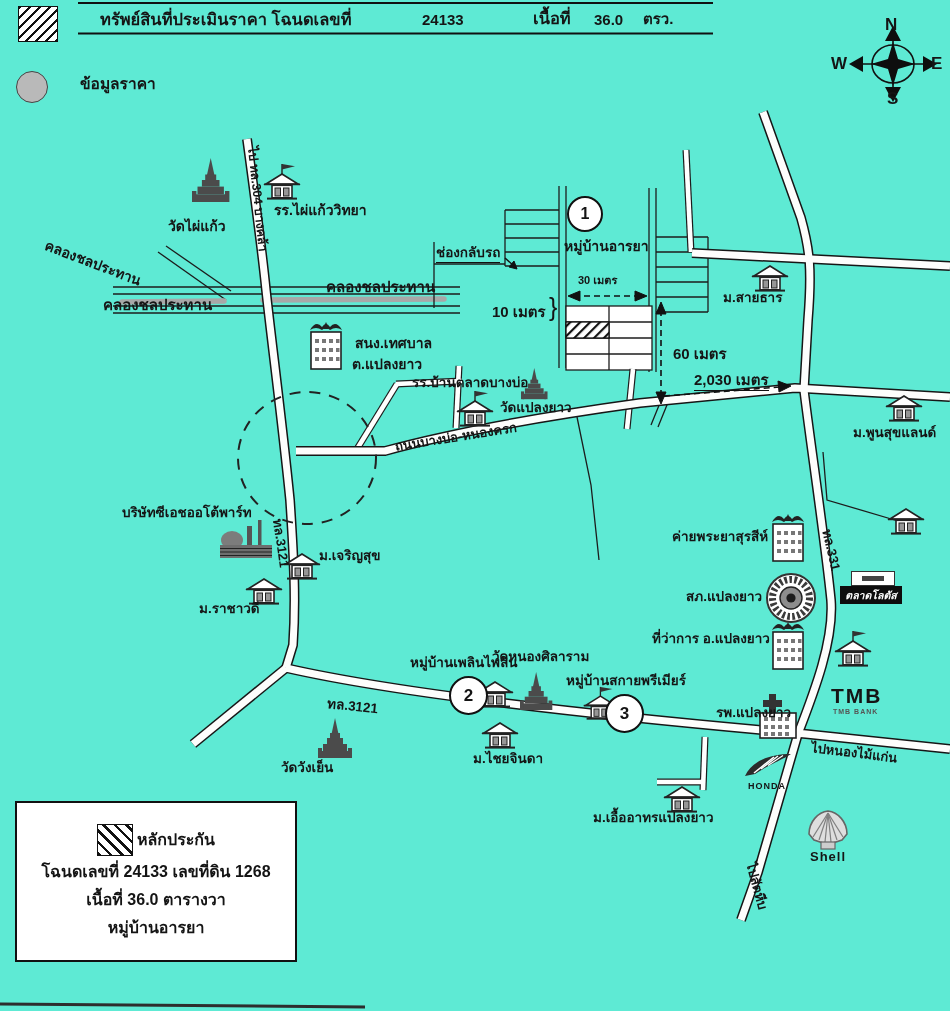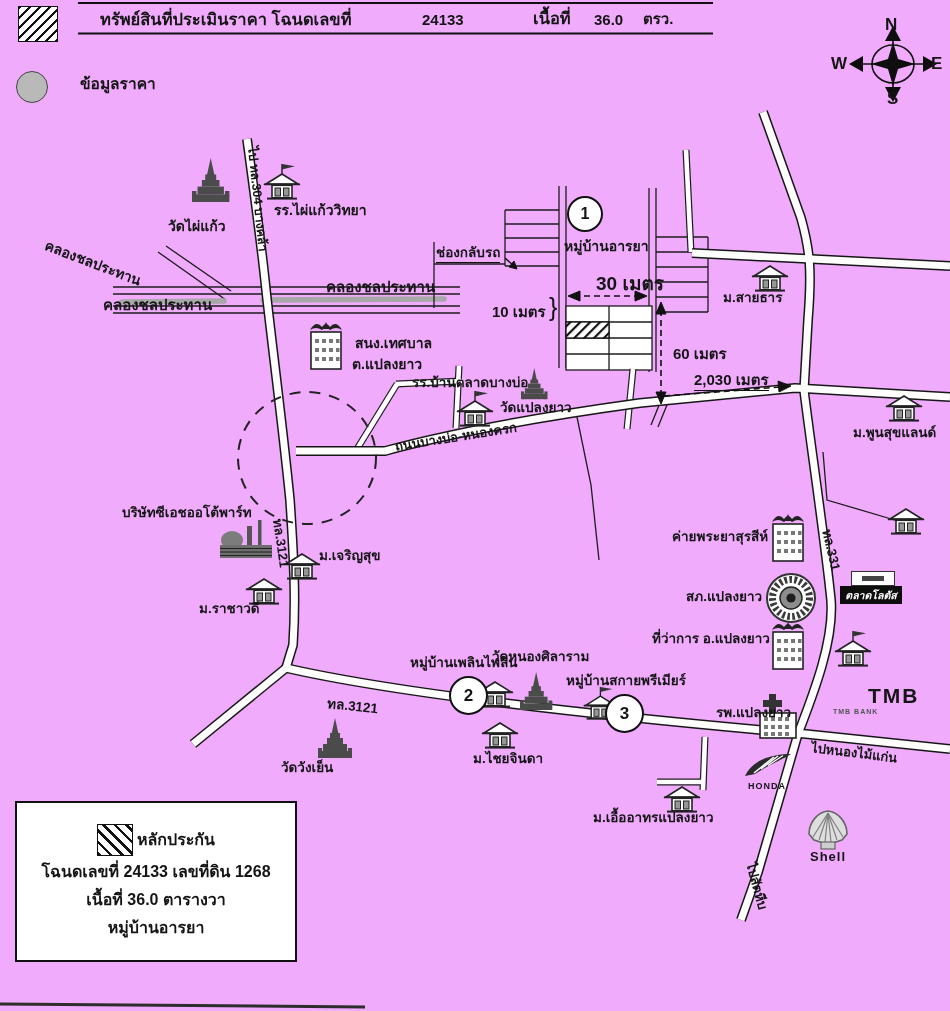--- a/index.html
+++ b/index.html
@@ -1,16 +1,16 @@
 <!DOCTYPE html>
 <html><head>
 <meta charset="utf-8">
 <style>
   html,body{margin:0;padding:0;background:#e8e8e8;}
-  .canvas{position:relative;width:950px;height:1011px;background:#f0abfc;overflow:hidden;
+  .canvas{position:relative;width:950px;height:1011px;background:#5eead4;overflow:hidden;
           font-family:"Liberation Sans","DejaVu Sans",sans-serif;color:#141414;}
   .layer{position:absolute;left:0;top:0;}
   .lbl{position:absolute;font-weight:700;white-space:nowrap;color:#151515;line-height:1.1;}
   .thin{font-weight:600;}
   .hatch-fwd{background:repeating-linear-gradient(135deg,#111 0 2px,#fff 2px 7px);}
   .hatch-bwd{background:repeating-linear-gradient(45deg,#111 0 2.5px,#fff 2.5px 8px);}
   .marker{position:absolute;border:2.4px solid #111;border-radius:50%;background:#fff;
           display:flex;align-items:center;justify-content:center;font-weight:700;}
   .underline{border-bottom:1.6px solid #111;padding-bottom:1px;}
   .legend-box{position:absolute;left:15px;top:801px;width:278px;height:157px;border:2.6px solid #111;
@@ -310,21 +310,21 @@
   <div class="lbl" style="left:168px;top:219px;font-size:14px;">วัดไผ่แก้ว</div>
   <div class="lbl" style="left:274px;top:203px;font-size:14px;">รร.ไผ่แก้ววิทยา</div>
   <div class="lbl" style="left:258px;top:146px;font-size:12.5px;transform:rotate(84deg);transform-origin:0 0;">ไป ทล.304 บางคล้า</div>
   <div class="lbl" style="left:48px;top:238px;font-size:14px;transform:rotate(21deg);transform-origin:0 0;">คลองชลประทาน</div>
   <div class="lbl" style="left:326px;top:279px;font-size:15px;">คลองชลประทาน</div>
   <div class="lbl" style="left:103px;top:297px;font-size:15px;">คลองชลประทาน</div>
   <div class="lbl" style="left:355px;top:336px;font-size:14px;">สนง.เทศบาล</div>
   <div class="lbl" style="left:352px;top:357px;font-size:14px;">ต.แปลงยาว</div>
   <div class="lbl underline" style="left:436px;top:246px;font-size:13.5px;">ช่องกลับรถ</div>
   <div class="lbl" style="left:564px;top:239px;font-size:14px;">หมู่บ้านอารยา</div>
-  <div class="lbl" style="left:596px;top:274px;font-size:19px;">30 เมตร</div>
+  <div class="lbl" style="left:578px;top:274px;font-size:11px;">30 เมตร</div>
   <div class="lbl" style="left:492px;top:304px;font-size:15px;">10 เมตร</div>
   <div class="lbl" style="left:549px;top:294px;font-size:25px;font-weight:400;">}</div>
   <div class="lbl" style="left:673px;top:346px;font-size:15px;">60 เมตร</div>
   <div class="lbl underline" style="left:694px;top:372px;font-size:15px;">2,030 เมตร</div>
   <div class="lbl" style="left:412px;top:376px;font-size:13.5px;">รร.บ้านตลาดบางบ่อ</div>
   <div class="lbl" style="left:500px;top:401px;font-size:13.5px;">วัดแปลงยาว</div>
   <div class="lbl" style="left:394px;top:440px;font-size:13px;transform:rotate(-9deg);transform-origin:0 0;">ถนนบางบ่อ-หนองครก</div>
   <div class="lbl" style="left:723px;top:291px;font-size:13.5px;">ม.สายธาร</div>
   <div class="lbl" style="left:853px;top:426px;font-size:13.5px;">ม.พูนสุขแลนด์</div>
   <div class="lbl" style="left:122px;top:506px;font-size:13.5px;">บริษัทซีเอชออโต้พาร์ท</div>
@@ -343,21 +343,21 @@
   <div class="lbl" style="left:281px;top:761px;font-size:13.5px;">วัดวังเย็น</div>
   <div class="lbl" style="left:593px;top:811px;font-size:13.5px;">ม.เอื้ออาทรแปลงยาว</div>
   <div class="lbl" style="left:716px;top:706px;font-size:13.5px;">รพ.แปลงยาว</div>
   <div class="lbl" style="left:812px;top:741px;font-size:13px;transform:rotate(7deg);transform-origin:0 0;">ไปหนองไม้แก่น</div>
   <div class="lbl" style="left:757px;top:861px;font-size:13px;transform:rotate(75deg);transform-origin:0 0;">ไปสัตหีบ</div>
 
   <div class="sign-lotus-top">
       <i></i>
     </div>
   <div class="sign-lotus">ตลาดโลตัส</div>
-  <div class="lbl" style="left:831px;top:684px;font-size:21px;letter-spacing:2px;margin-left:37px;">TMB</div>
+  <div class="lbl" style="left:831px;top:684px;font-size:21px;letter-spacing:2px;">TMB</div>
   <div class="lbl" style="left:833px;top:708px;font-size:7px;letter-spacing:1px;color:#555;">TMB BANK</div>
   <div class="lbl" style="left:748px;top:782px;font-size:9px;letter-spacing:1px;">HONDA</div>
   <div class="lbl" style="left:810px;top:850px;font-size:13px;letter-spacing:1px;">Shell</div>
 
   <div class="marker" style="left:567px;top:196px;width:32px;height:32px;font-size:16px;">1</div>
   <div class="marker" style="left:449px;top:676px;width:35px;height:35px;font-size:17px;">2</div>
   <div class="marker" style="left:605px;top:694px;width:35px;height:35px;font-size:17px;">3</div>
 
   <div class="legend-box">
     <div class="row">

